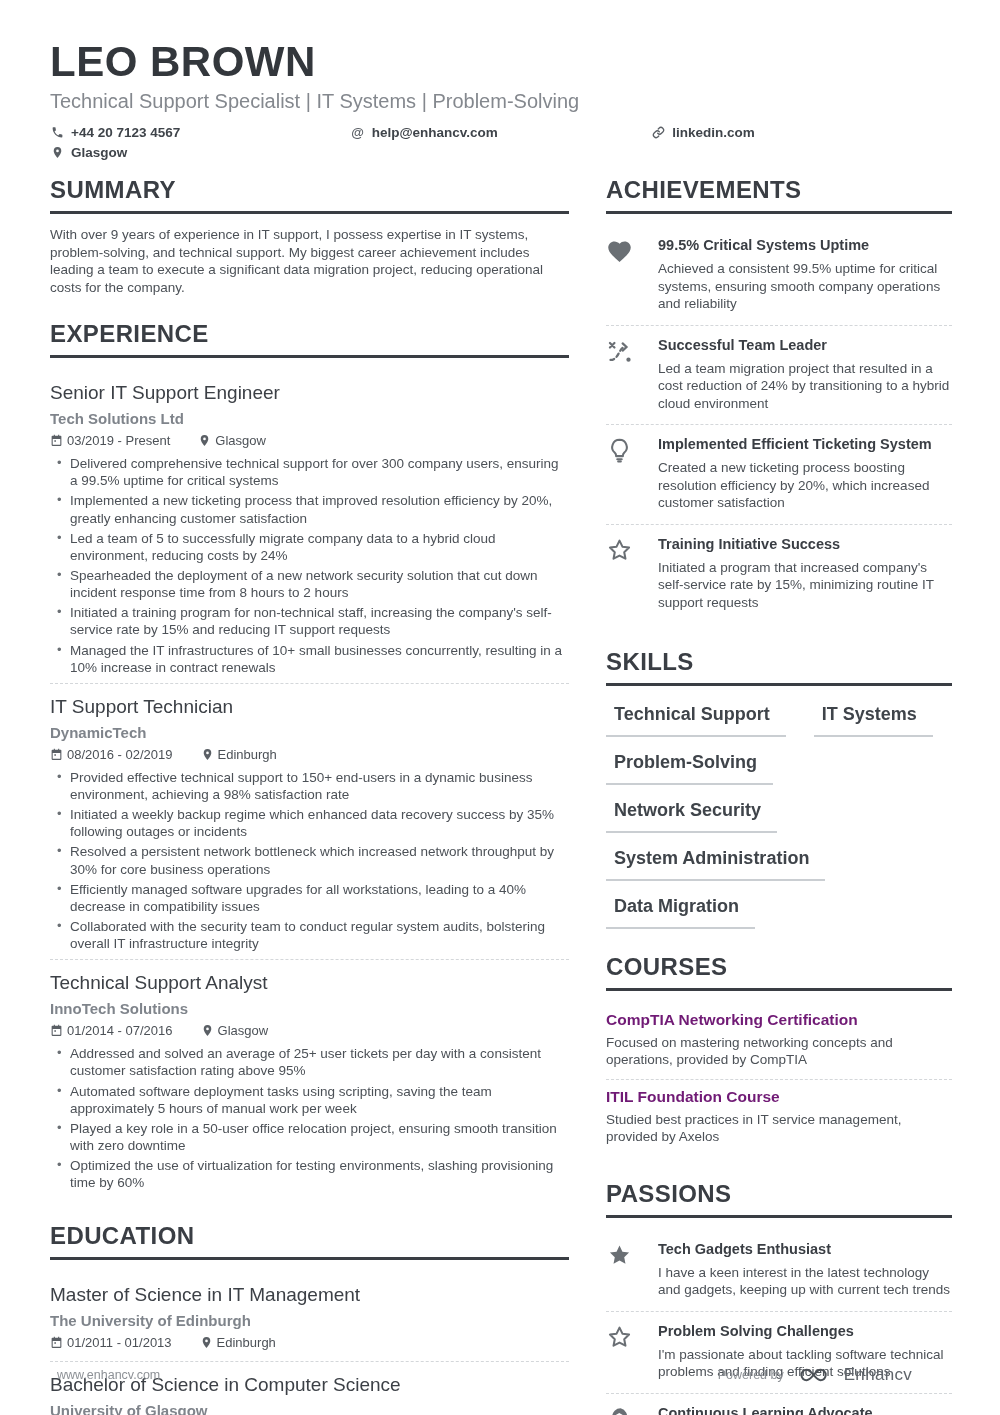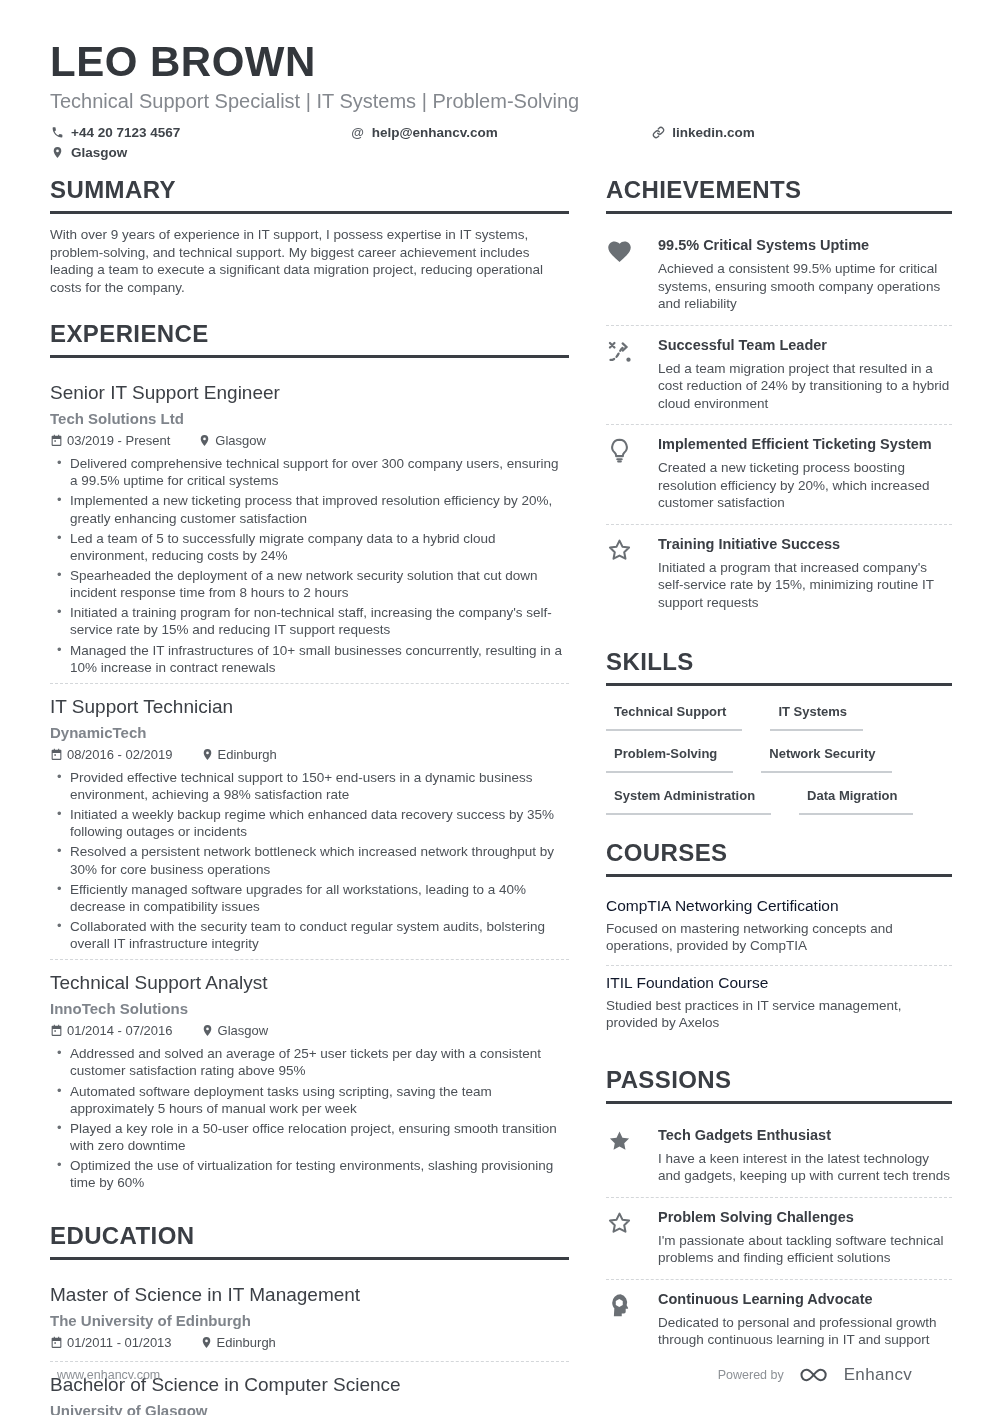--- a/index.html
+++ b/index.html
@@ -48,26 +48,26 @@
 
   
   .ritem { display: flex; gap: 22px; padding: 11px 0 12px; }
   .ritem + .ritem { border-top: 1px dashed #d4d7da; }
   .ritem-icon { flex: none; width: 30px; color: #6a6f74; padding-top: 1px; }
   .ritem-title { font-size: 14.5px; font-weight: 700; color: #3a3e44; margin-bottom: 7px; }
   .ritem-desc { font-size: 13.5px; line-height: 1.3; color: #4c5157; }
 
   
   .skills-wrap { display: flex; flex-wrap: wrap; column-gap: 28px; row-gap: 15px; padding-top: 6px; }
-  .skill { font-size: 13px; font-weight: 700; color: #3f444a; padding: 0 16px 10px 8px; border-bottom: 2px solid #caced2; }
+  .skill { font-size: 18px; font-weight: 700; color: #3f444a; padding: 0 16px 10px 8px; border-bottom: 2px solid #caced2; }
 
   
   .course { padding: 8px 0 10px; }
   .course + .course { border-top: 1px dashed #d4d7da; }
-  .course-title { font-size: 15.5px; font-weight: 400; color: #0f172a; margin-bottom: 5px; }
+  .course-title { font-size: 15.5px; font-weight: 700; color: #701a75; margin-bottom: 5px; }
 
   
   .footer {
     position: absolute; left: 57px; right: 88px; bottom: 30px;
     display: flex; justify-content: space-between; align-items: center;
   }
   .footer-site { font-size: 12.5px; color: #8d9196; }
   .footer-right { display: flex; align-items: center; gap: 10px; }
   .powered-by { font-size: 12.5px; color: #8d9196; }
   .brand-logo { color: #4c5157; display: inline-flex; }

